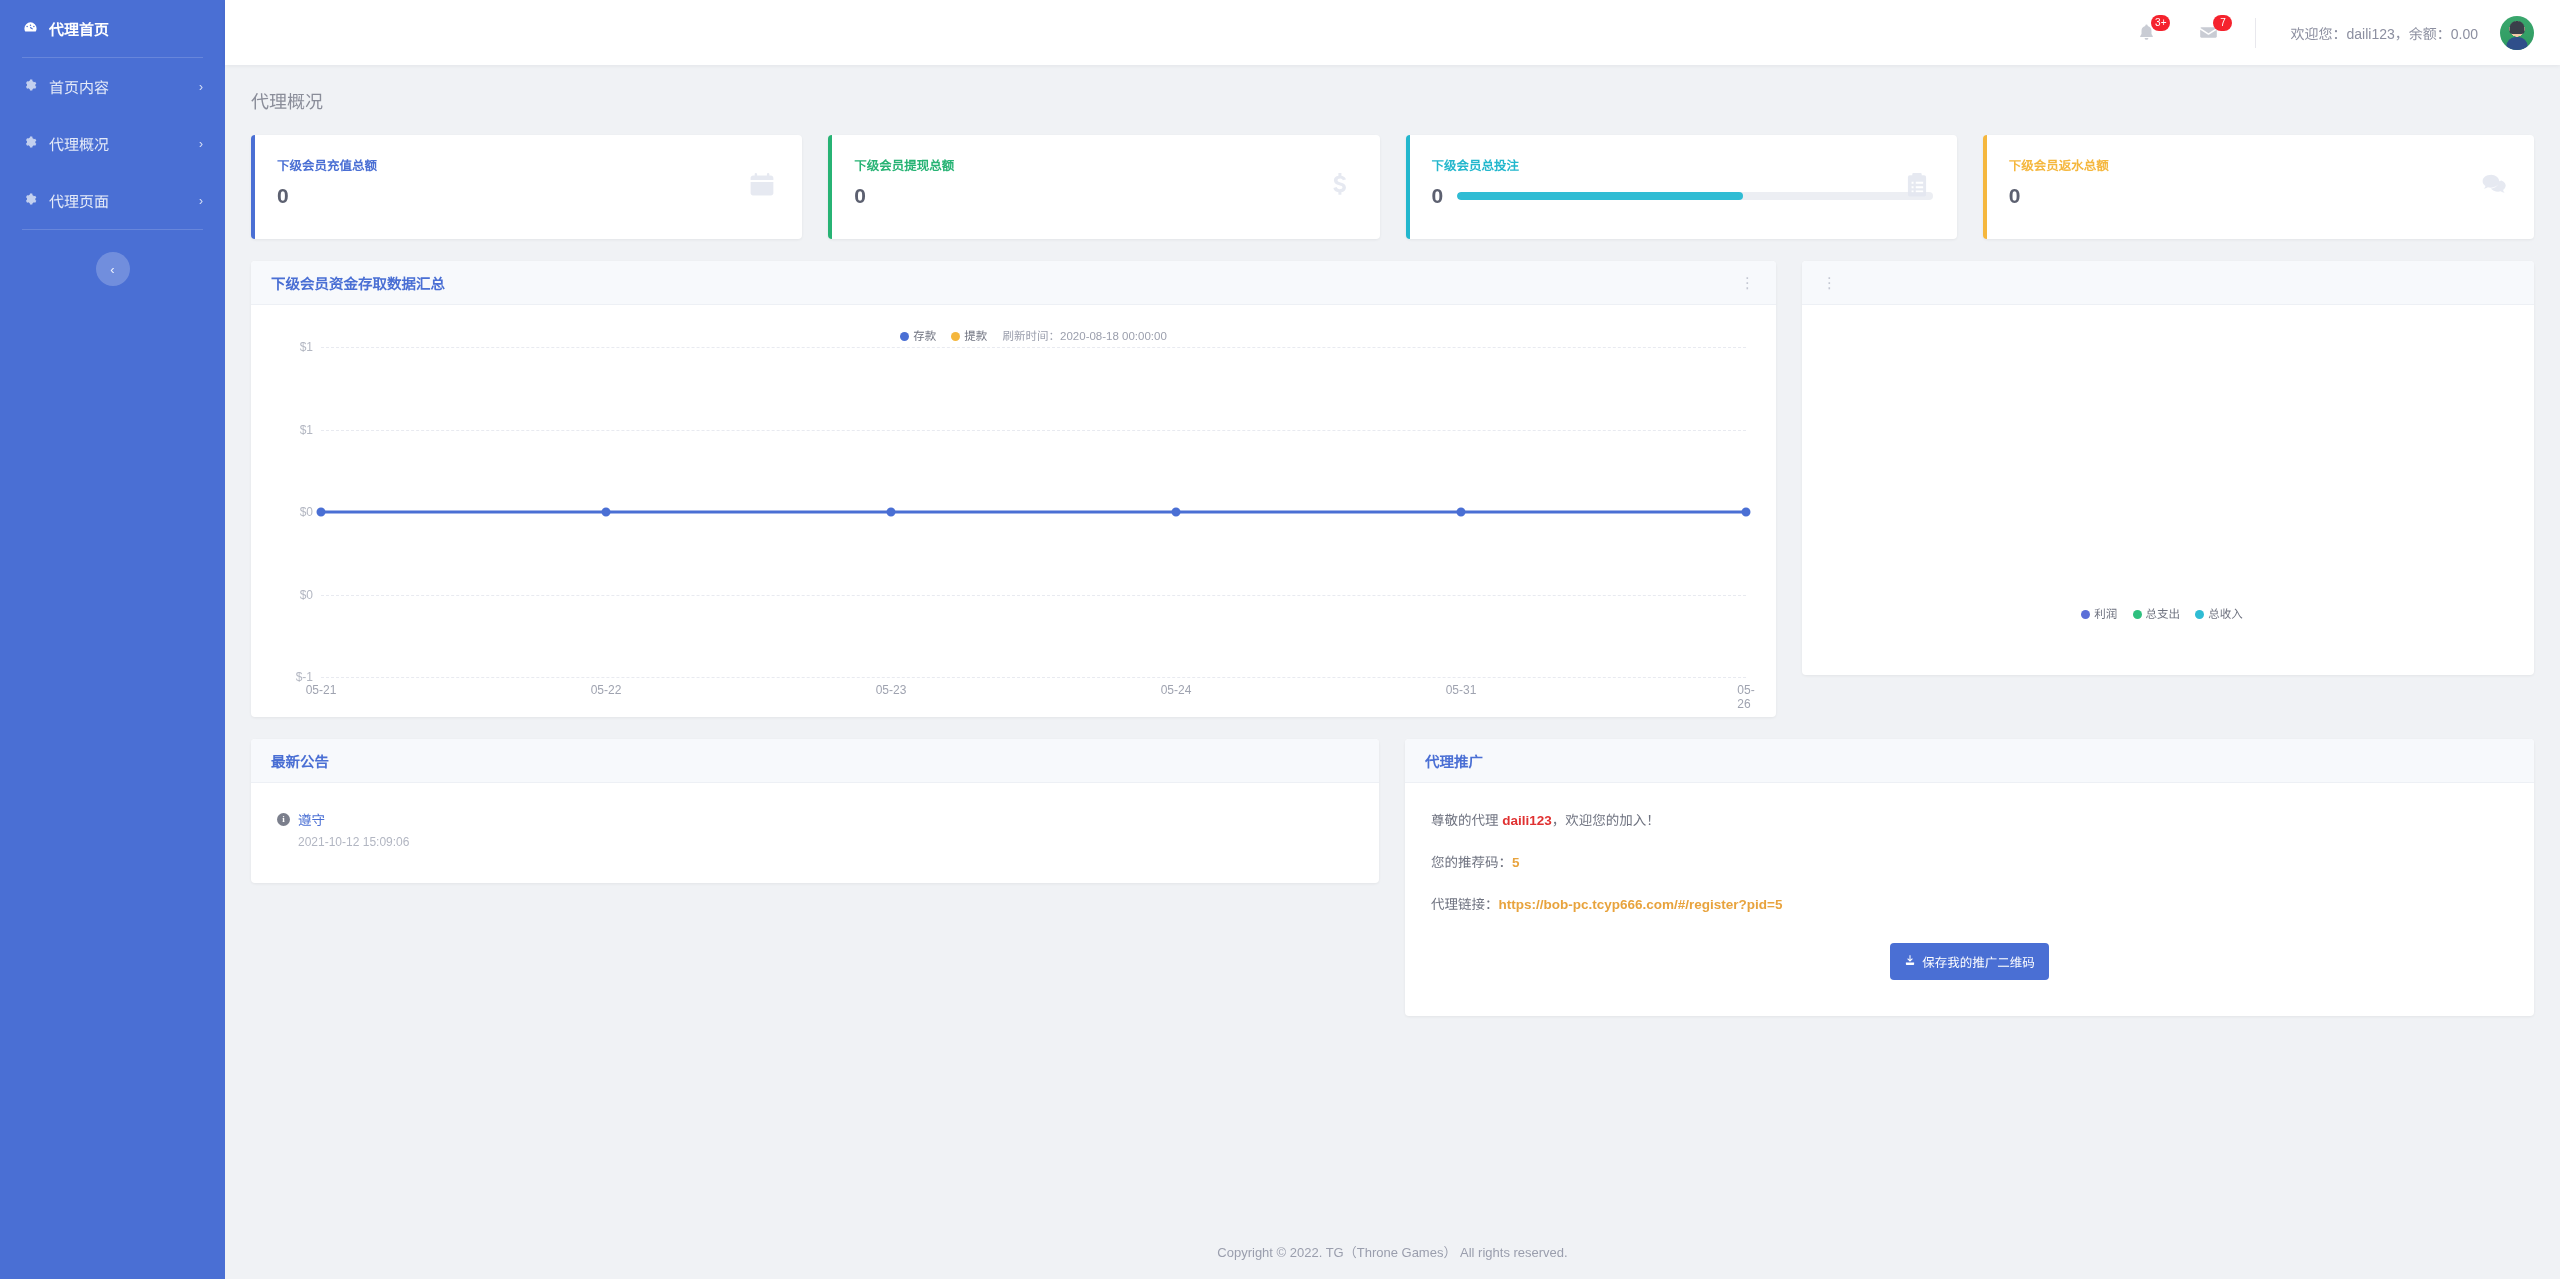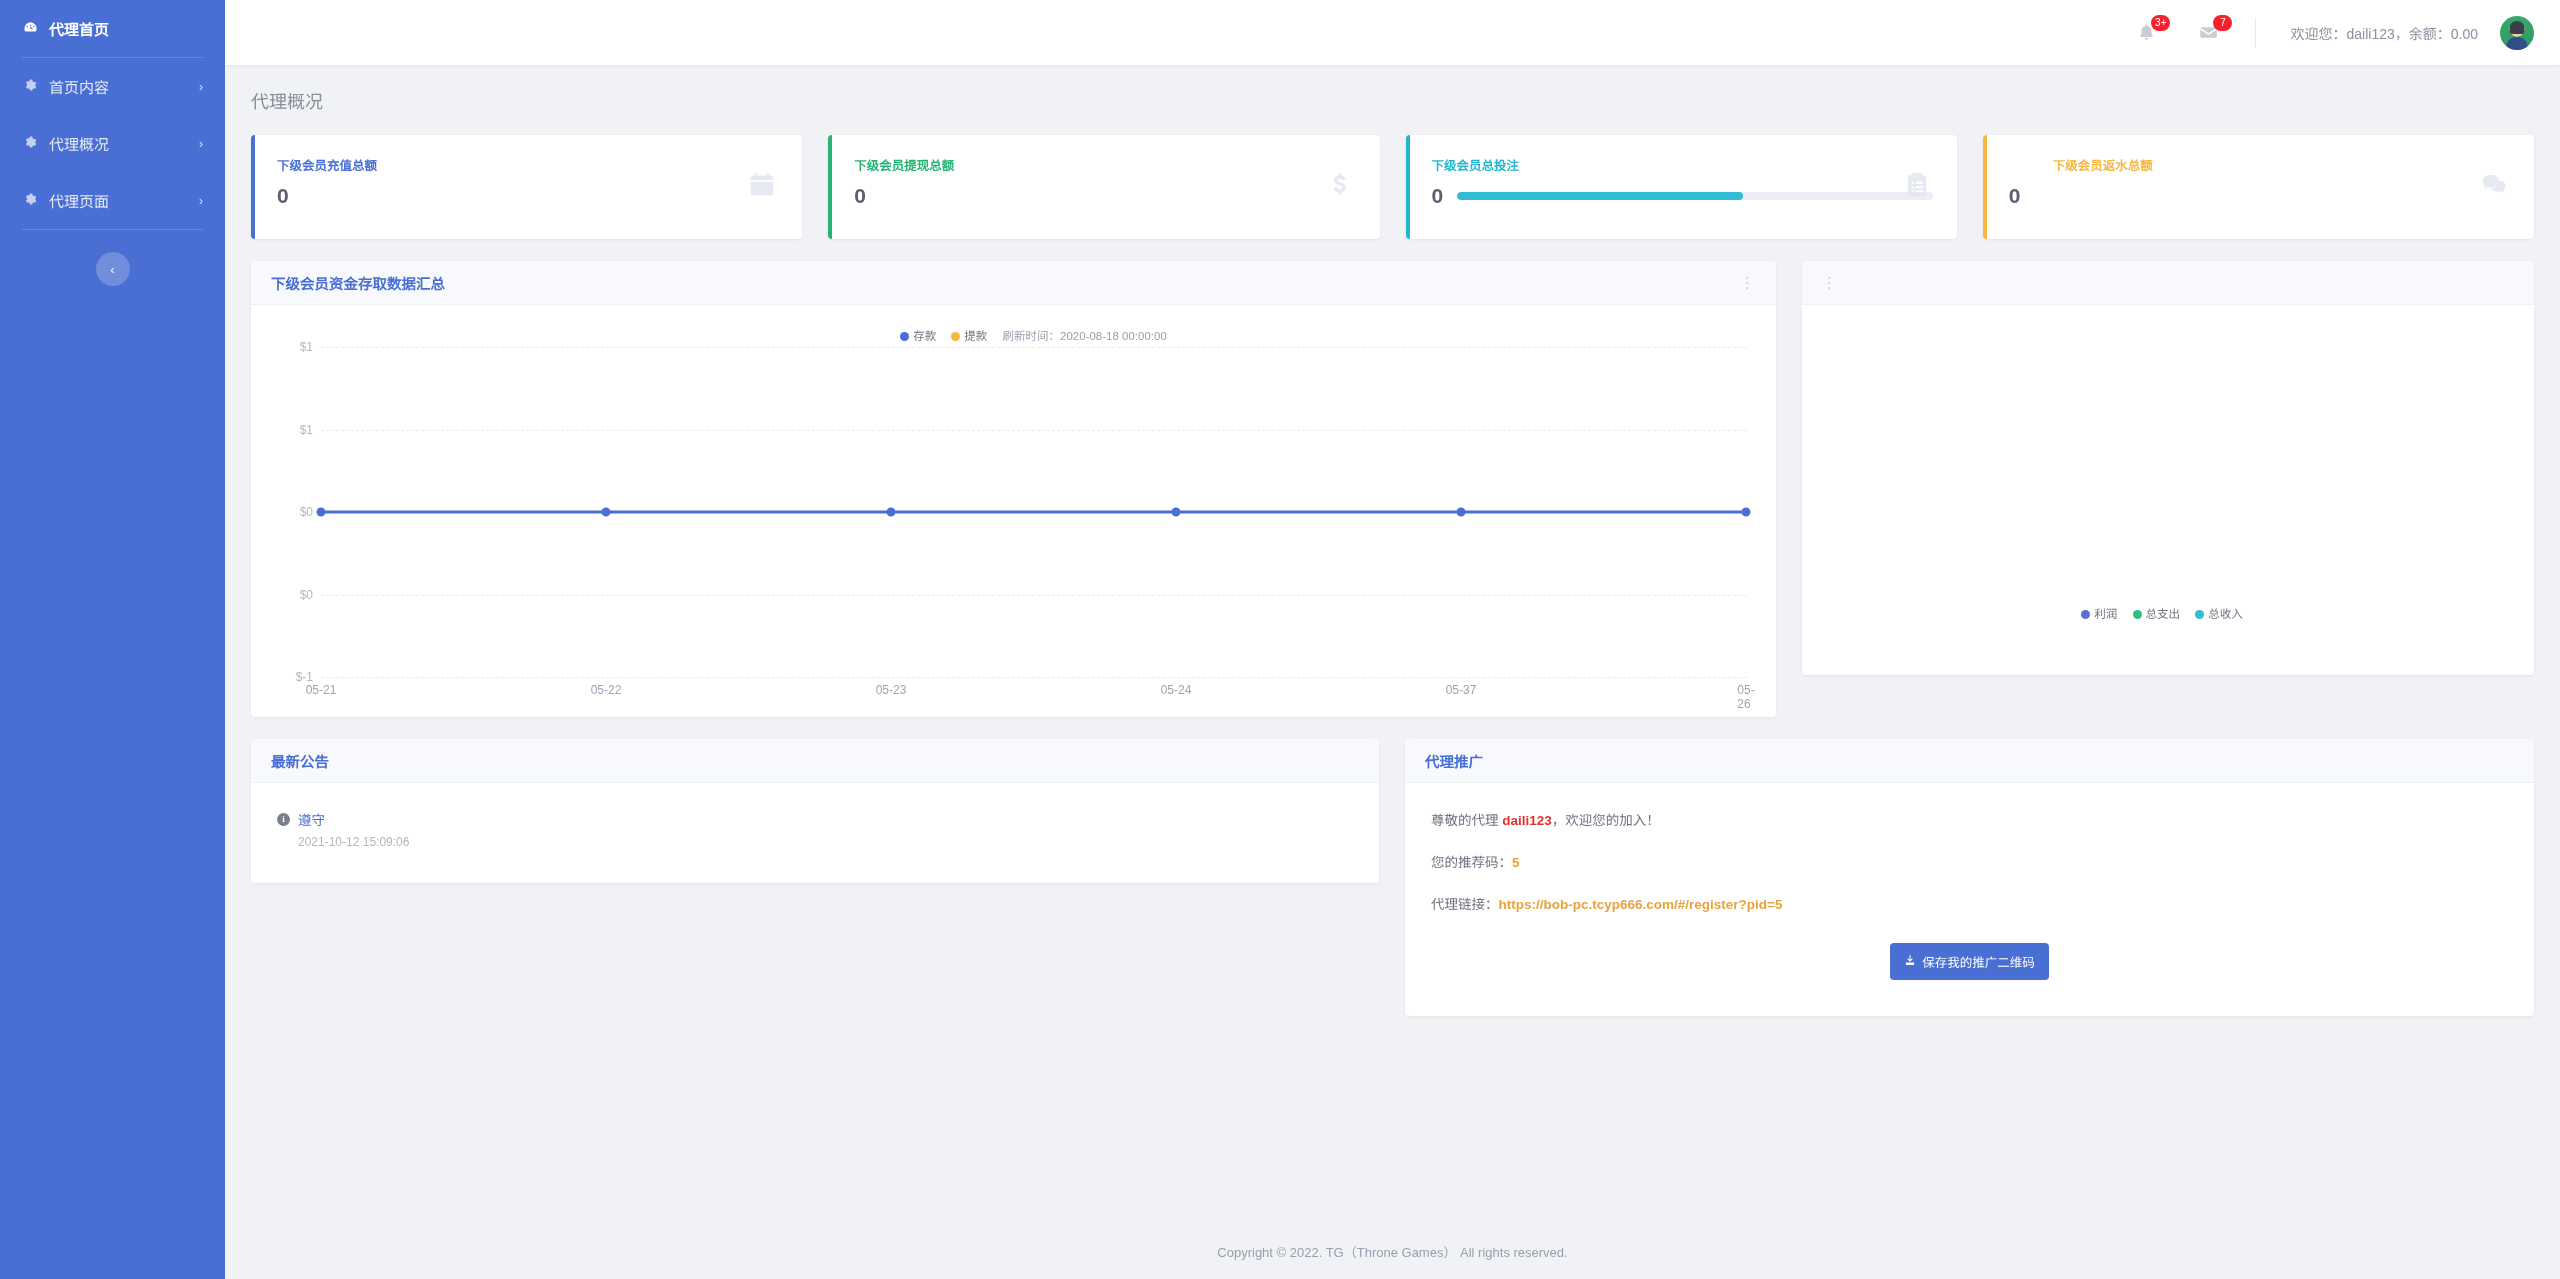--- a/index.html
+++ b/index.html
@@ -98,21 +98,21 @@
     border-left: 4px solid #4a6fd4;
     box-shadow: 0 1px 3px rgba(0,0,0,0.06);
     padding: 20px 24px 0 22px; position:relative; overflow:hidden;
   }
   .stat-card.green  { border-left-color:#27b374; }
   .stat-card.cyan   { border-left-color:#23b7cd; }
   .stat-card.yellow { border-left-color:#f5b73d; }
   .stat-label { font-size:12.5px; font-weight:700; color:#4a6fd4; margin-bottom: 10px;}
   .stat-card.green .stat-label  { color:#27b374; }
   .stat-card.cyan  .stat-label  { color:#23b7cd; }
-  .stat-card.yellow .stat-label { color:#f5b73d;margin-left:44px; }
+  .stat-card.yellow .stat-label { color:#f5b73d; }
   .stat-value-row { display:flex; align-items:center; gap: 14px; }
   .stat-value { font-size:21px; font-weight:700; color:#5c6070; }
   .stat-progress { flex:1; height:8px; background:#eceef3; border-radius:5px; overflow:hidden; max-width: 490px; }
   .stat-progress > i { display:block; height:100%; background:#2fbcd4; border-radius:5px; }
   .stat-ico {
     position:absolute; right:26px; top:50%; transform:translateY(-50%);
     color:#e6e8f0; opacity:.9;
   }
   .stat-ico svg { width:28px; height:28px; fill:#e4e7f0; }
 
@@ -331,21 +331,21 @@
                 <div class="grid-line" style="top: 165px;"></div>
                 <div class="ylab" style="top: 165px;">$0</div>
                 <div class="grid-line" style="top: 247.5px;"></div>
                 <div class="ylab" style="top: 247.5px;">$0</div>
                 <div class="grid-line" style="top: 330px;"></div>
                 <div class="ylab" style="top: 330px;">$-1</div>
                 <div class="xlab" style="left: 0%;">05-21</div>
                 <div class="xlab" style="left: 20%;">05-22</div>
                 <div class="xlab" style="left: 40%;">05-23</div>
                 <div class="xlab" style="left: 60%;">05-24</div>
-                <div class="xlab" style="left: 80%;">05-37</div>
+                <div class="xlab" style="left: 80%;">05-31</div>
                 <div class="xlab" style="left: 100%;">05-26</div>
                 <div class="series-line" style="left: 0%; right: 0%; top: 165px; background: rgb(74, 111, 212);"></div>
                 <div class="dot" style="left: 0%; top: 165px; background: rgb(74, 111, 212); border-color: rgb(74, 111, 212);"></div>
                 <div class="dot" style="left: 20%; top: 165px; background: rgb(74, 111, 212); border-color: rgb(74, 111, 212);"></div>
                 <div class="dot" style="left: 40%; top: 165px; background: rgb(74, 111, 212); border-color: rgb(74, 111, 212);"></div>
                 <div class="dot" style="left: 60%; top: 165px; background: rgb(74, 111, 212); border-color: rgb(74, 111, 212);"></div>
                 <div class="dot" style="left: 80%; top: 165px; background: rgb(74, 111, 212); border-color: rgb(74, 111, 212);"></div>
                 <div class="dot" style="left: 100%; top: 165px; background: rgb(74, 111, 212); border-color: rgb(74, 111, 212);"></div>
               </div>
           </div>

